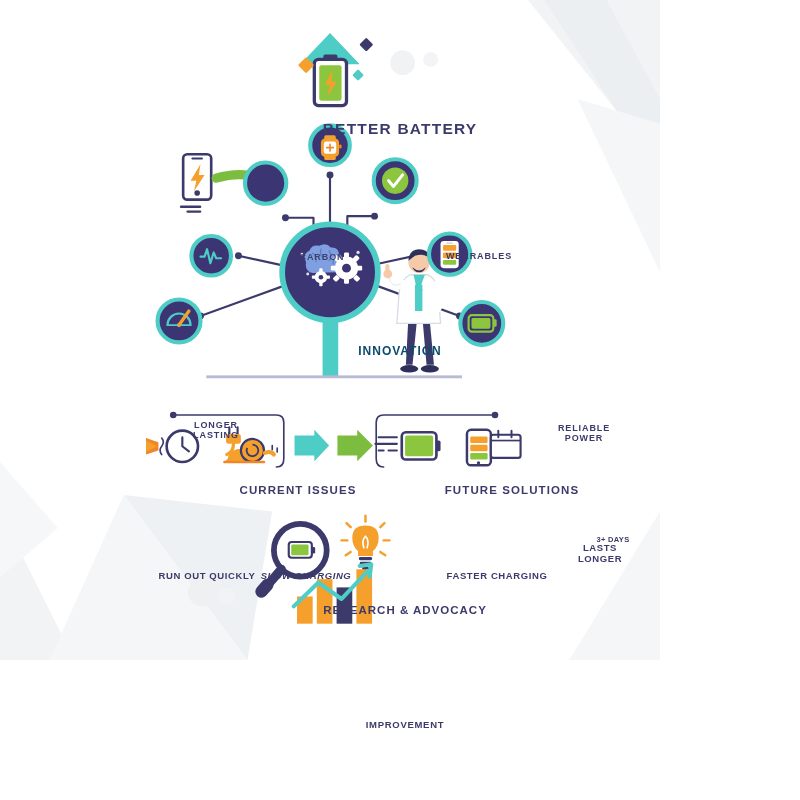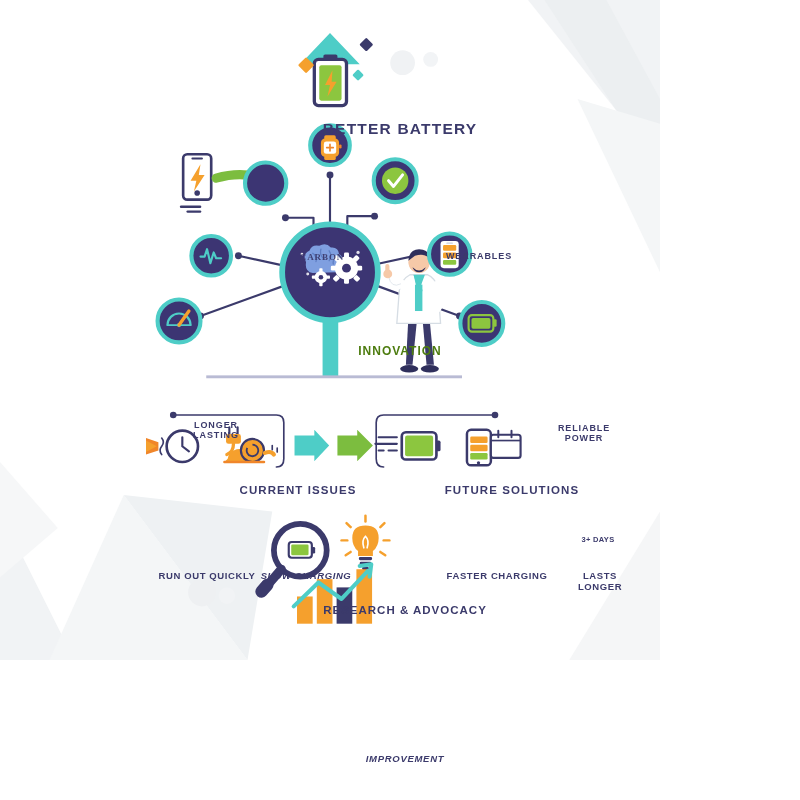--- a/index.html
+++ b/index.html
@@ -25,21 +25,21 @@
     transform:translateX(-50%);
     text-transform:uppercase;
     font-family:"Liberation Sans", sans-serif;
   }
   .t-hero{font-size:15.5px;letter-spacing:1.2px;}
   .t-node{font-size:9px;letter-spacing:.9px;}
   .t-sec{font-size:11.5px;letter-spacing:1.1px;}
   .t-item{font-size:9.5px;letter-spacing:.6px;}
   .t-res{font-size:11.5px;letter-spacing:1px;text-align:right;}
   .t-imp{font-size:9.5px;letter-spacing:.7px;}
-  .t-blur{filter:blur(.35px);opacity:.92;font-family:Liberation Serif, serif;}
+  .t-blur{filter:blur(.35px);opacity:.92;}
 </style>
 </head>
 <body>
 
 <div id="stage">
 
   <svg class="bg" viewBox="0 0 800 800">
     <rect x="0" y="0" width="800" height="800" fill="#ffffff"></rect>
     <polygon points="800,0 800,200 640,0" fill="#f1f3f5"></polygon>
     <polygon points="660,0 800,215 800,120 735,0" fill="#eceff1"></polygon>
@@ -315,21 +315,21 @@
       <rect x="384" y="702" width="19" height="54" fill="#f5a02d"></rect>
       <rect x="408" y="712" width="19" height="44" fill="#3b3a6b"></rect>
       <rect x="432" y="690" width="19" height="66" fill="#f5a02d"></rect>
       <path d="M356 735 L386 706 L414 726 L446 692" fill="none" stroke="#4ecdc7" stroke-width="5" stroke-linecap="round" stroke-linejoin="round"></path>
       <path d="M436 686 L450 684 L448 699" fill="none" stroke="#4ecdc7" stroke-width="5" stroke-linecap="round" stroke-linejoin="round"></path>
     </g>
   </svg>
 
   <div class="lbl t-hero" style="left:400px;top:120px;">BETTER BATTERY</div>
 
-  <div class="lbl t-node" style="left:400px;top:345px;color:#4d7c0f;font-size:12px;letter-spacing:1px;">INNOVATION</div>
+  <div class="lbl t-node" style="left:400px;top:345px;color:#0c4a6e;font-size:12px;letter-spacing:1px;">INNOVATION</div>
 
   <div class="lbl t-node t-blur" style="left:322px;top:252px;">CARBON</div>
 
   <div class="lbl t-node" style="left:479px;top:251px;">WEARABLES</div>
 
   <div class="lbl t-node" style="left:216px;top:420px;">LONGER
 LASTING</div>
 
   <div class="lbl t-node" style="left:584px;top:423px;">RELIABLE
 POWER</div>
@@ -337,21 +337,21 @@
   <div class="lbl t-sec" style="left:294px;top:484px;padding-left:8px;">CURRENT ISSUES</div>
 
   <div class="lbl t-sec" style="left:512px;top:484px;">FUTURE SOLUTIONS</div>
 
   <div class="lbl t-item" style="left:207px;top:571px;">RUN OUT QUICKLY</div>
 
   <div class="lbl t-item" style="left:306px;top:571px;font-style:italic;">SLOW CHARGING</div>
 
   <div class="lbl t-item" style="left:497px;top:571px;">FASTER CHARGING</div>
 
-  <div class="lbl t-item" style="left:592px;top:571px;padding-left:16px;">LASTS LONGER</div>
-
-  <div class="lbl" style="left:598px;top:536px;font-size:7.5px;color:#3b3a6b;letter-spacing:.3px;">3+ DAYS</div>
+  <div class="lbl t-item" style="left:592px;top:543px;padding-left:16px;">LASTS LONGER</div>
+
+  <div class="lbl" style="left:613px;top:536px;font-size:7.5px;color:#3b3a6b;letter-spacing:.3px;">3+ DAYS</div>
 
   <div class="lbl t-res" style="left:405px;top:604px;">RESEARCH &amp; ADVOCACY</div>
 
-  <div class="lbl t-imp" style="left:405px;top:754px;font-style:italic;">IMPROVEMENT</div>
+  <div class="lbl t-imp" style="left:405px;top:720px;">IMPROVEMENT</div>
 
 </div>
 
 </body></html>

